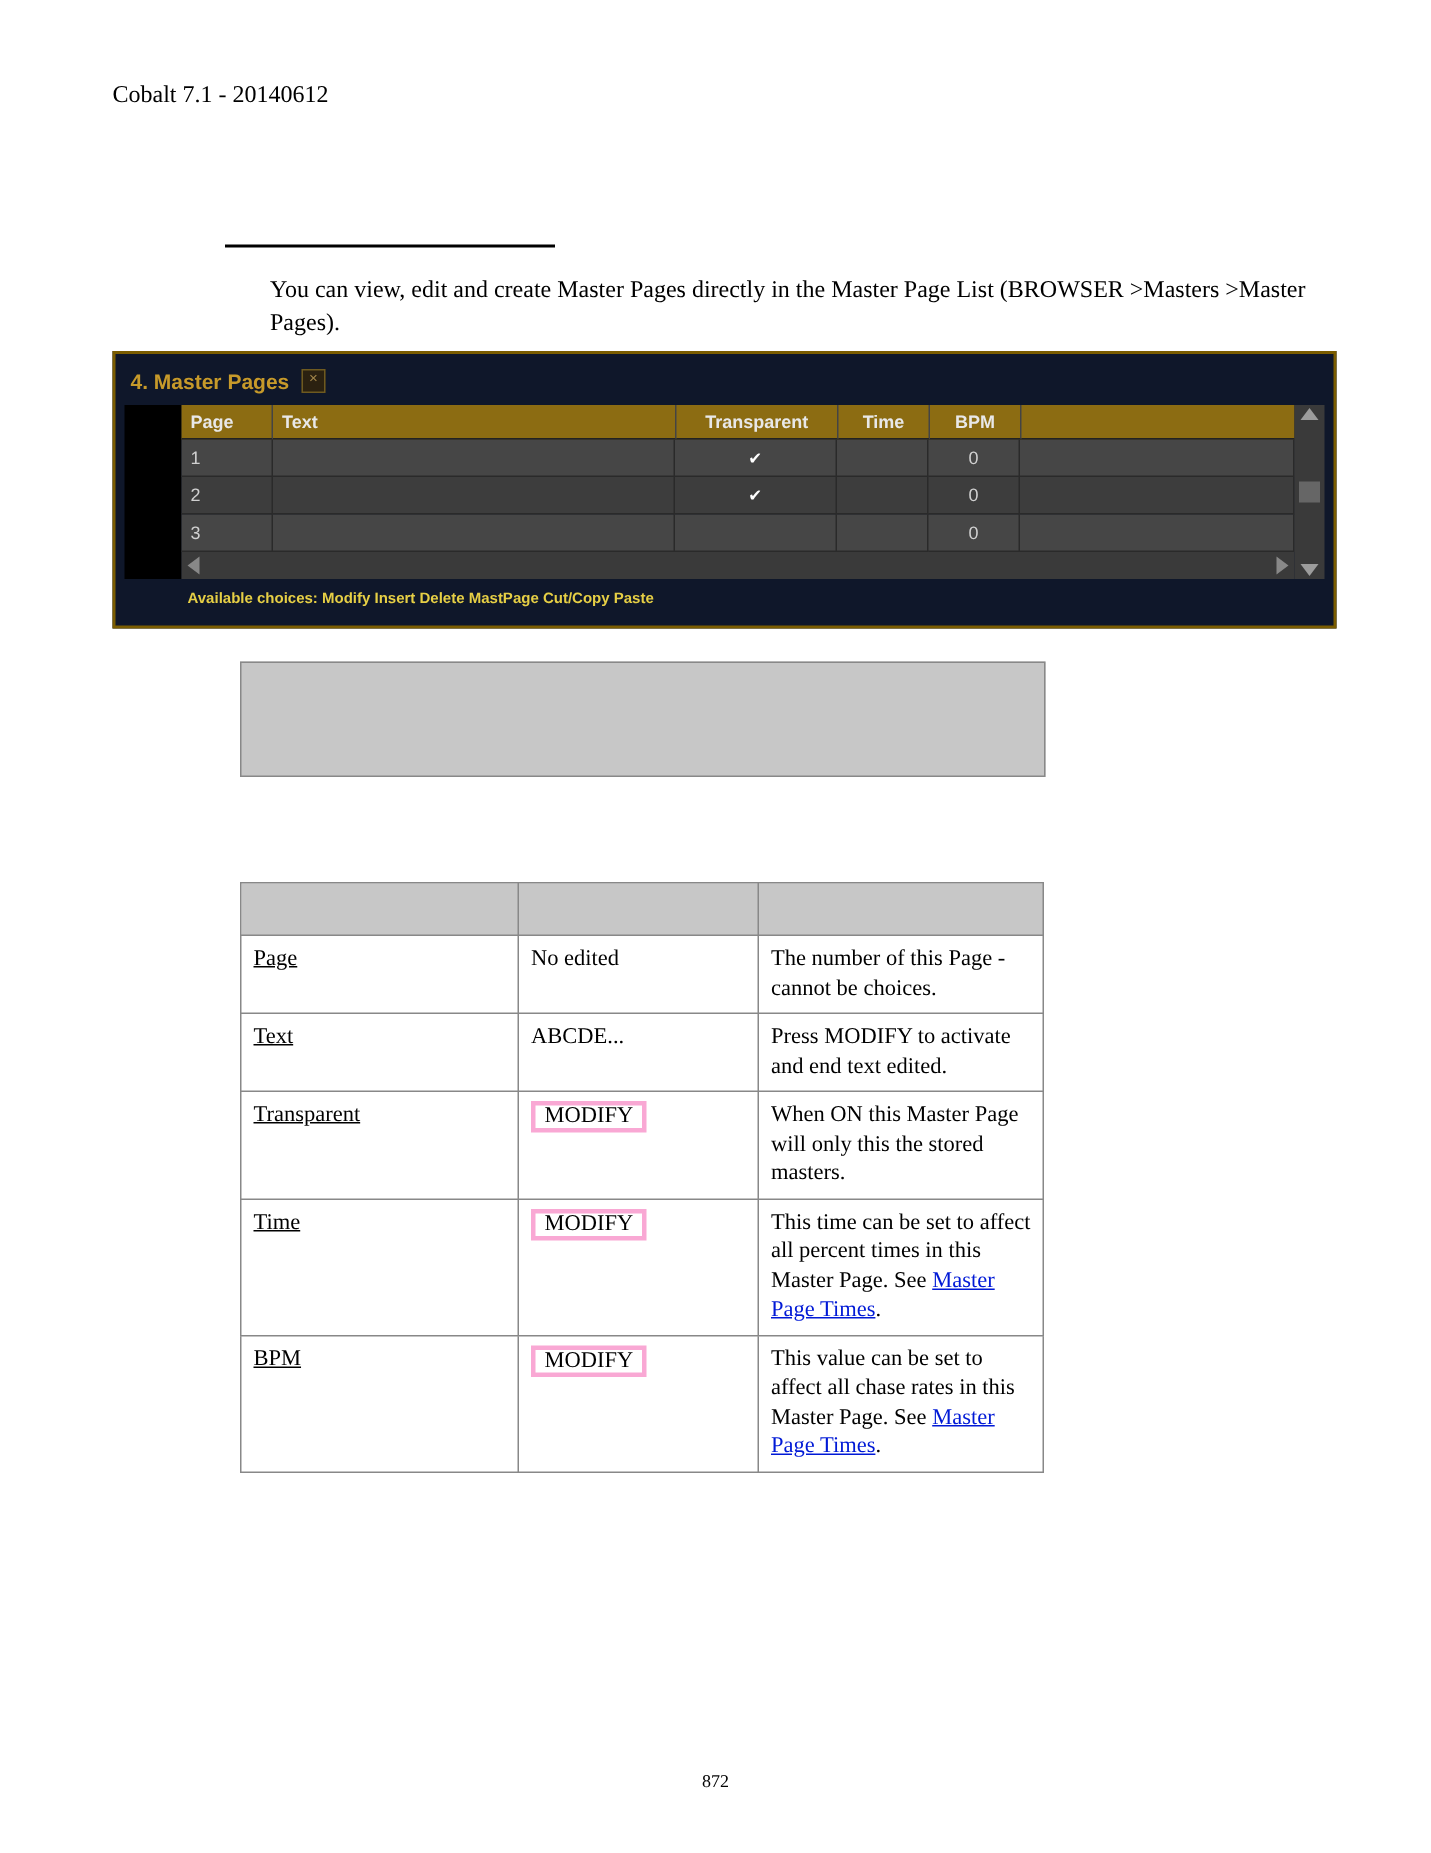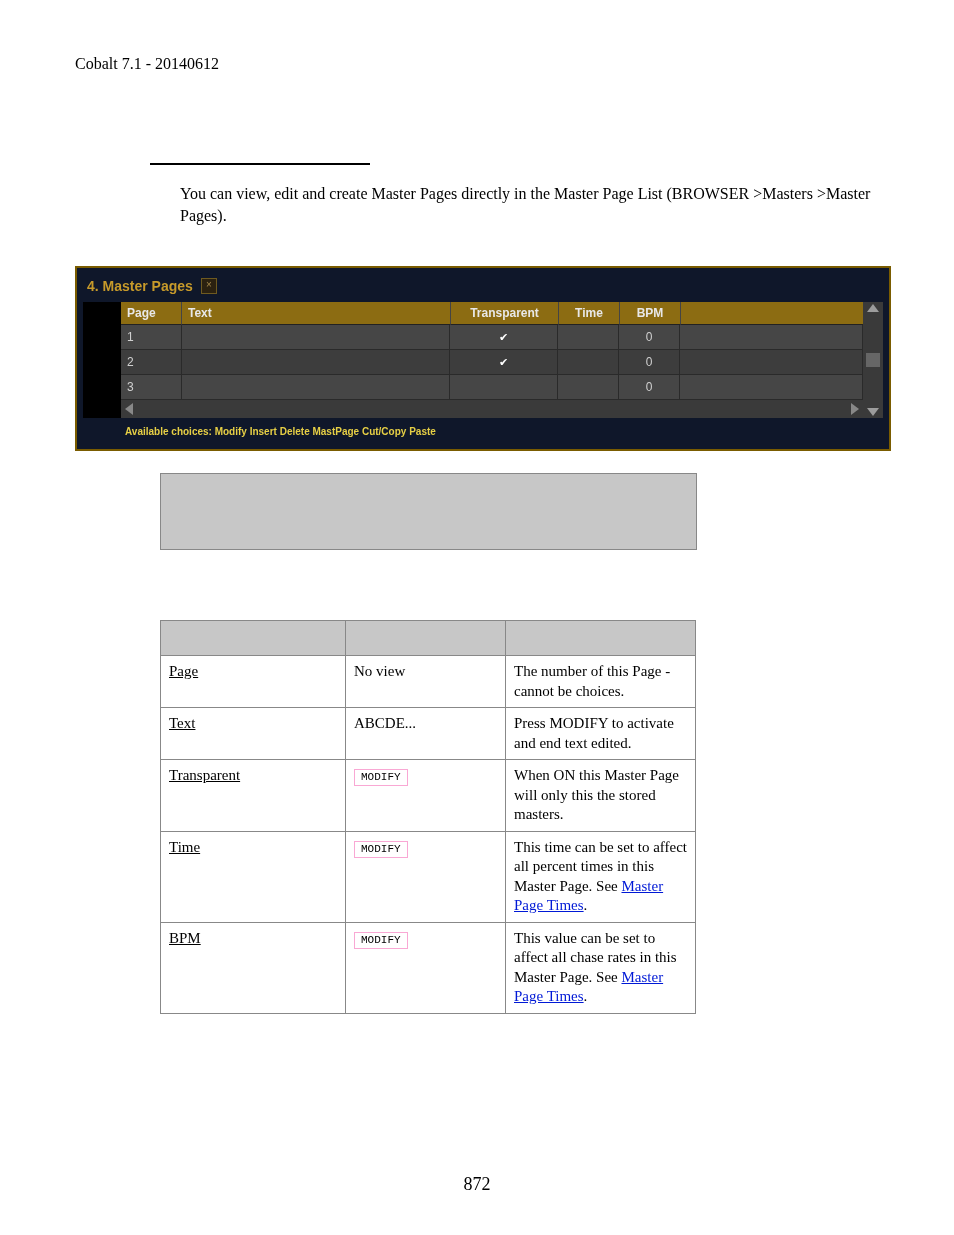--- a/index.html
+++ b/index.html
@@ -1,19 +1,19 @@
 <!DOCTYPE html>
 <html><head>
 <meta charset="utf-8">
 <style>
   body{margin:0;background:#fff;font-family:"Times New Roman",Times,serif;font-size:16px;color:#000}
   .page{width:954px;height:1235px;position:relative;box-sizing:border-box;padding:55px 75px}
   .hdr{text-align:left;margin-bottom:90px}
   .section-rule{border:0;border-top:2px solid #000;width:220px;margin:0 0 18px 75px}
-  .intro{margin:0 0 40px 105px;max-width:720px;line-height:1.35}
+  .intro{margin:0 0 8px 105px;max-width:720px;line-height:1.35}
   
   .shot{width:816px;background:#0f172a;border:2px solid #7a5c00;box-sizing:border-box;padding:6px 6px 10px 6px;font-family:Verdana,Geneva,sans-serif}
   .tabrow{display:flex;align-items:center;gap:8px;padding:4px 4px 8px 4px}
   .tabrow .lbl{color:#c79a2a;font-size:14px;font-weight:bold}
   .closebox{width:14px;height:14px;border:1px solid #6e5a20;color:#a3864a;font-size:10px;line-height:12px;text-align:center;background:#2b2110}
   .gridwrap{display:flex}
   .lgut{width:38px;background:#000}
   .grid{flex:1}
   .hdrrow{display:flex;background:#8c6c12}
   .hcell{font-size:12px;font-weight:bold;color:#e8e8e8;padding:4px 6px;border-right:1px solid #444;border-bottom:1px solid #222}
@@ -35,23 +35,23 @@
   
   .notebox{margin:22px 0 0 85px;width:535px;height:75px;background:#c7c7c7;border:1px solid #888}
   
   table.cols{margin:70px 0 0 85px;border-collapse:collapse;width:535px;table-layout:fixed}
   table.cols col:nth-child(1){width:185px}
   table.cols col:nth-child(2){width:160px}
   table.cols col:nth-child(3){width:190px}
   table.cols th,table.cols td{border:1px solid #888;padding:6px 8px;vertical-align:top;font-size:15px;line-height:1.3}
   table.cols th{background:#c7c7c7;height:22px}
   .ul{text-decoration:underline}
-  .modbtn{display:inline-block;border:1px solid #f9a8d4;padding:0 6px;font-family:Liberation Mono, monospace;font-size:11px;line-height:15px}
+  .modbtn{display:inline-block;border:3px solid #f9a8d4;padding:0 6px;font-family:Liberation Serif, serif;font-size:15px;line-height:15px}
   a.link{color:#0019d6;text-decoration:underline}
-  .pageno{position:absolute;bottom:40px;left:0;width:100%;text-align:center;font-size:18px}
+  .pageno{position:absolute;bottom:40px;left:0;width:100%;text-align:center;font-size:12px}
 </style>
 </head>
 <body>
 
 <div class="page">
   <div class="hdr">Cobalt 7.1 - 20140612</div>
   <hr class="section-rule">
   <p class="intro">You can view, edit and create Master Pages directly in the Master Page List (BROWSER &gt;Masters &gt;Master Pages).</p>
 
   <div class="shot">
@@ -118,21 +118,21 @@
         <col>
       </colgroup>
     <tbody>
         <tr>
           <th></th>
           <th></th>
           <th></th>
         </tr>
     <tr>
       <td><span class="ul">Page</span></td>
-      <td>No view</td>
+      <td>No edited</td>
       <td>The number of this Page - cannot be choices.</td>
     </tr>
     <tr>
       <td><span class="ul">Text</span></td>
       <td>ABCDE...</td>
       <td>Press MODIFY to activate and end text edited.</td>
     </tr>
     <tr>
       <td><span class="ul">Transparent</span></td>
       <td><span class="modbtn">MODIFY</span></td>

